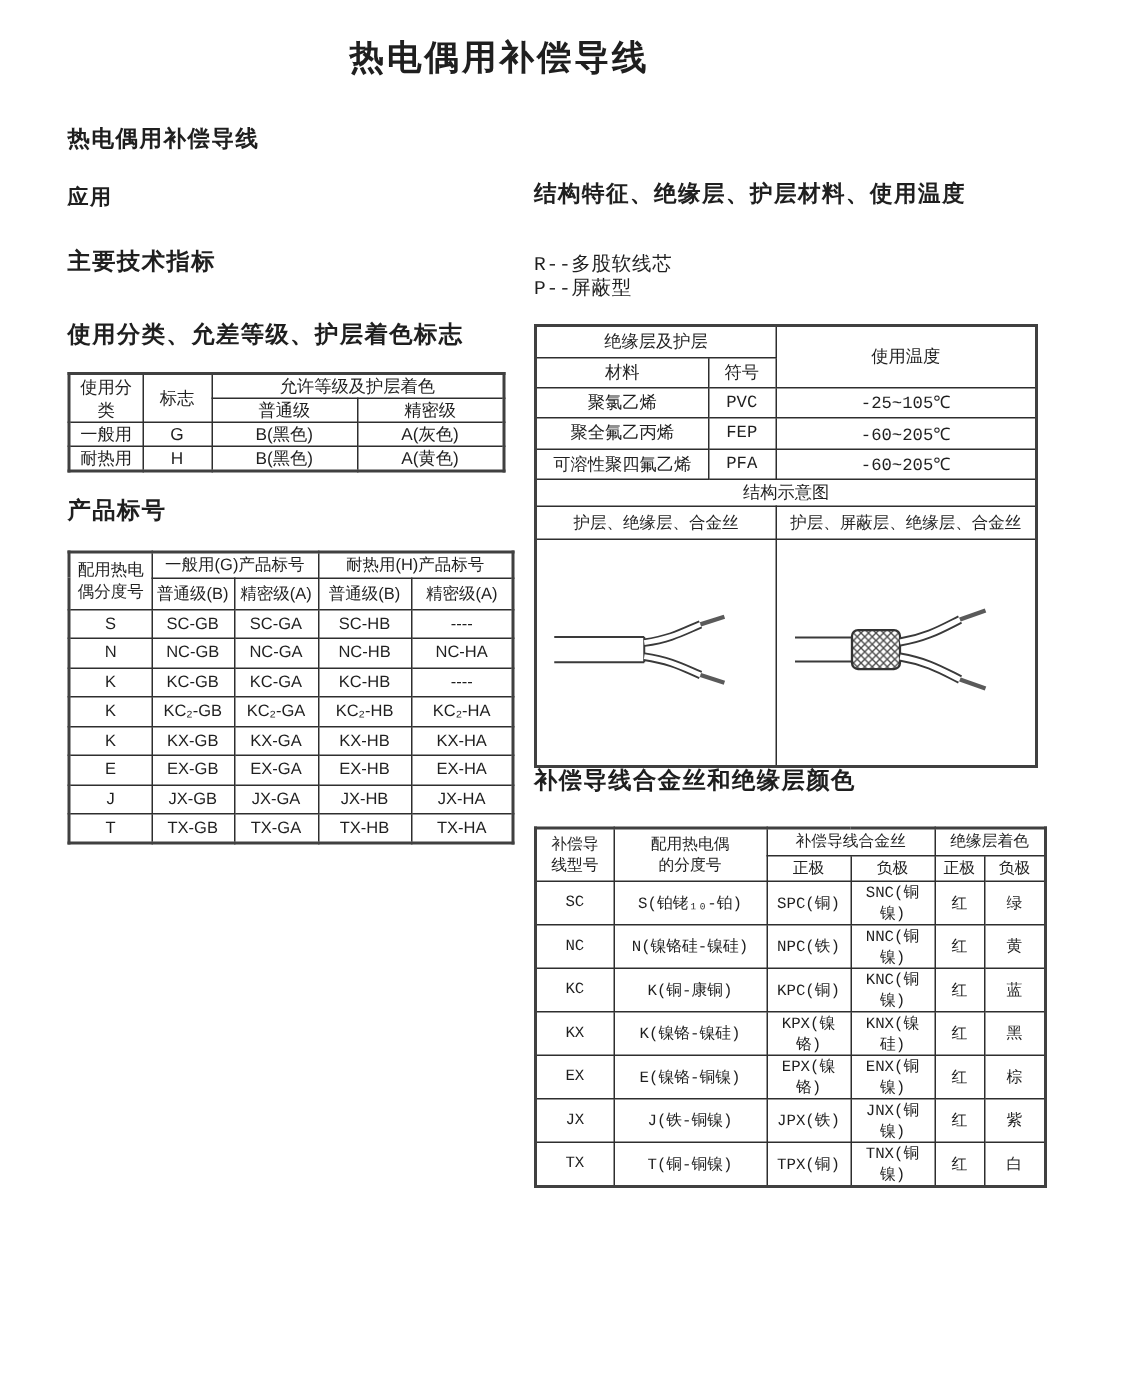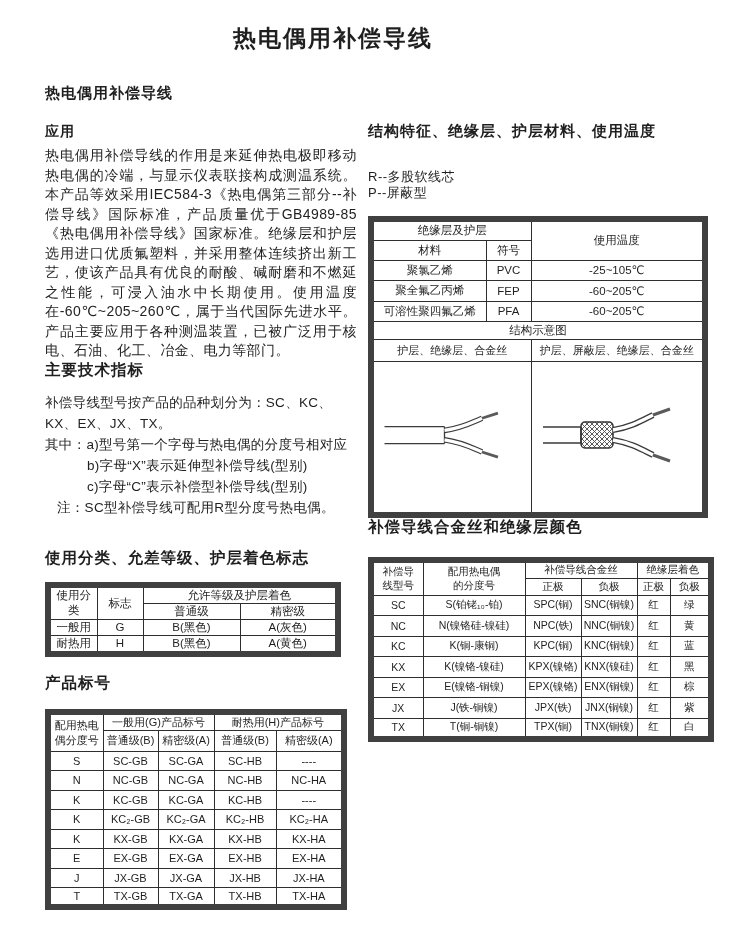--- a/index.html
+++ b/index.html
@@ -6,37 +6,37 @@
   .page {
     position:relative; width:750px; height:932px; background:#ffffff;
     font-family:"Liberation Sans","DejaVu Sans",sans-serif;
     color:#1f1f1f; overflow:hidden;
   }
   .page-title {
     position:absolute; top:9px; left:0; width:666px; text-align:center;
     font-size:23px; font-weight:bold; letter-spacing:2px; line-height:28px;
   }
   .col-left  { position:absolute; left:45px; top:84px;  width:312px; }
-  .col-right { position:absolute; left:368px; top:122px; width:352px; }
+  .col-right { position:absolute; left:356px; top:122px; width:352px;font-family:Liberation Mono, monospace; }
 
   .sec-title { font-size:15px; font-weight:bold; letter-spacing:1px; line-height:18px; }
   .sub-heading  { margin-top:21px; font-size:14px; font-weight:bold; letter-spacing:1px; line-height:16px; }
   .sub-heading2 { font-size:15.5px; font-weight:bold; letter-spacing:1px; line-height:18px; }
 
   .body-text {
     margin:7px 0 0 0; font-size:14px; line-height:19.5px; letter-spacing:0.4px;
     text-align:justify; text-justify:inter-ideograph;
   }
   .tech { margin-top:13px; font-size:13.5px; line-height:21px; letter-spacing:0.3px; }
   .tech .indent-b { padding-left:42px; }
   .tech .indent-n { padding-left:12px; }
   .note-line { font-size:13px; line-height:16px; letter-spacing:0.5px; }
   .mt-notes { margin-top:29px; }
 
-  table.tbl { border-collapse:collapse; table-layout:fixed; border:6px solid #404040; }
+  table.tbl { border-collapse:collapse; table-layout:fixed; border:2px solid #404040; }
   table.tbl th, table.tbl td {
     border:1px solid #2e2e2e; text-align:center; vertical-align:middle;
     font-weight:normal; padding:0 2px; white-space:pre-line; overflow:hidden;
   }
 
   .usage-tbl { margin-top:15px; width:290px; font-size:11.5px;padding-left:48px; }
   .usage-tbl thead tr { height:16px; }
   .usage-tbl tbody tr { height:15px; }
 
   .h-product { margin-top:17px; }
@@ -53,45 +53,37 @@
   .mat-tbl .r-captions  { height:22px; font-size:11px; }
   .mat-tbl .r-diagrams td { height:150px; padding:0; }
 
   .h-colors { }
   .clr-tbl { margin-top:21px; width:340px; font-size:10.5px; }
   .clr-tbl .r-group { height:18px; }
   .clr-tbl .r-sub   { height:17px; }
   .clr-tbl tbody tr { height:20.5px; }
 
   .h-usage { margin-top:31px; }
-  .tech-h  { }
+  .tech-h  { margin-top:27px; }
   .diag-svg { display:block; margin:0 auto; }
 </style>
 </head>
 <body>
 
 <div class="page">
 
   <h1 class="page-title">热电偶用补偿导线</h1>
 
   <div class="col-left">
 
     <div class="sec-title">热电偶用补偿导线</div>
 
     <div class="sub-heading">应用</div>
-    <p class="body-text">热电偶用补偿导线的作用是来延伸热电极即移动热电偶的冷端，与显示仪表联接构成测温系统。本产品等效采用IEC584-3《热电偶第三部分--补偿导线》国际标准，产品质量优于GB4989-85《热电偶用补偿导线》国家标准。绝缘层和护层选用进口优质氟塑料，并采用整体连续挤出新工艺，使该产品具有优良的耐酸、碱耐磨和不燃延之性能，可浸入油水中长期使用。使用温度在-60℃~205~260℃，属于当代国际先进水平。产品主要应用于各种测温装置，已被广泛用于核电、石油、化工、冶金、电力等部门。</p>
 
     <div class="sub-heading2 tech-h">主要技术指标</div>
-    <div class="tech">
-      <div>补偿导线型号按产品的品种划分为：SC、KC、KX、EX、JX、TX。</div>
-      <div>其中：a)型号第一个字母与热电偶的分度号相对应</div>
-      <div class="indent-b">b)字母“X”表示延伸型补偿导线(型别)</div>
-      <div class="indent-b">c)字母“C”表示补偿型补偿导线(型别)</div>
-      <div class="indent-n">注：SC型补偿导线可配用R型分度号热电偶。</div>
-    </div>
 
     <div class="sub-heading2 h-usage">使用分类、允差等级、护层着色标志</div>
     <table class="tbl usage-tbl">
       <colgroup>
           <col style="width:49px">
           <col style="width:46px">
           <col style="width:97px">
           <col style="width:98px">
         </colgroup>
       <thead>

